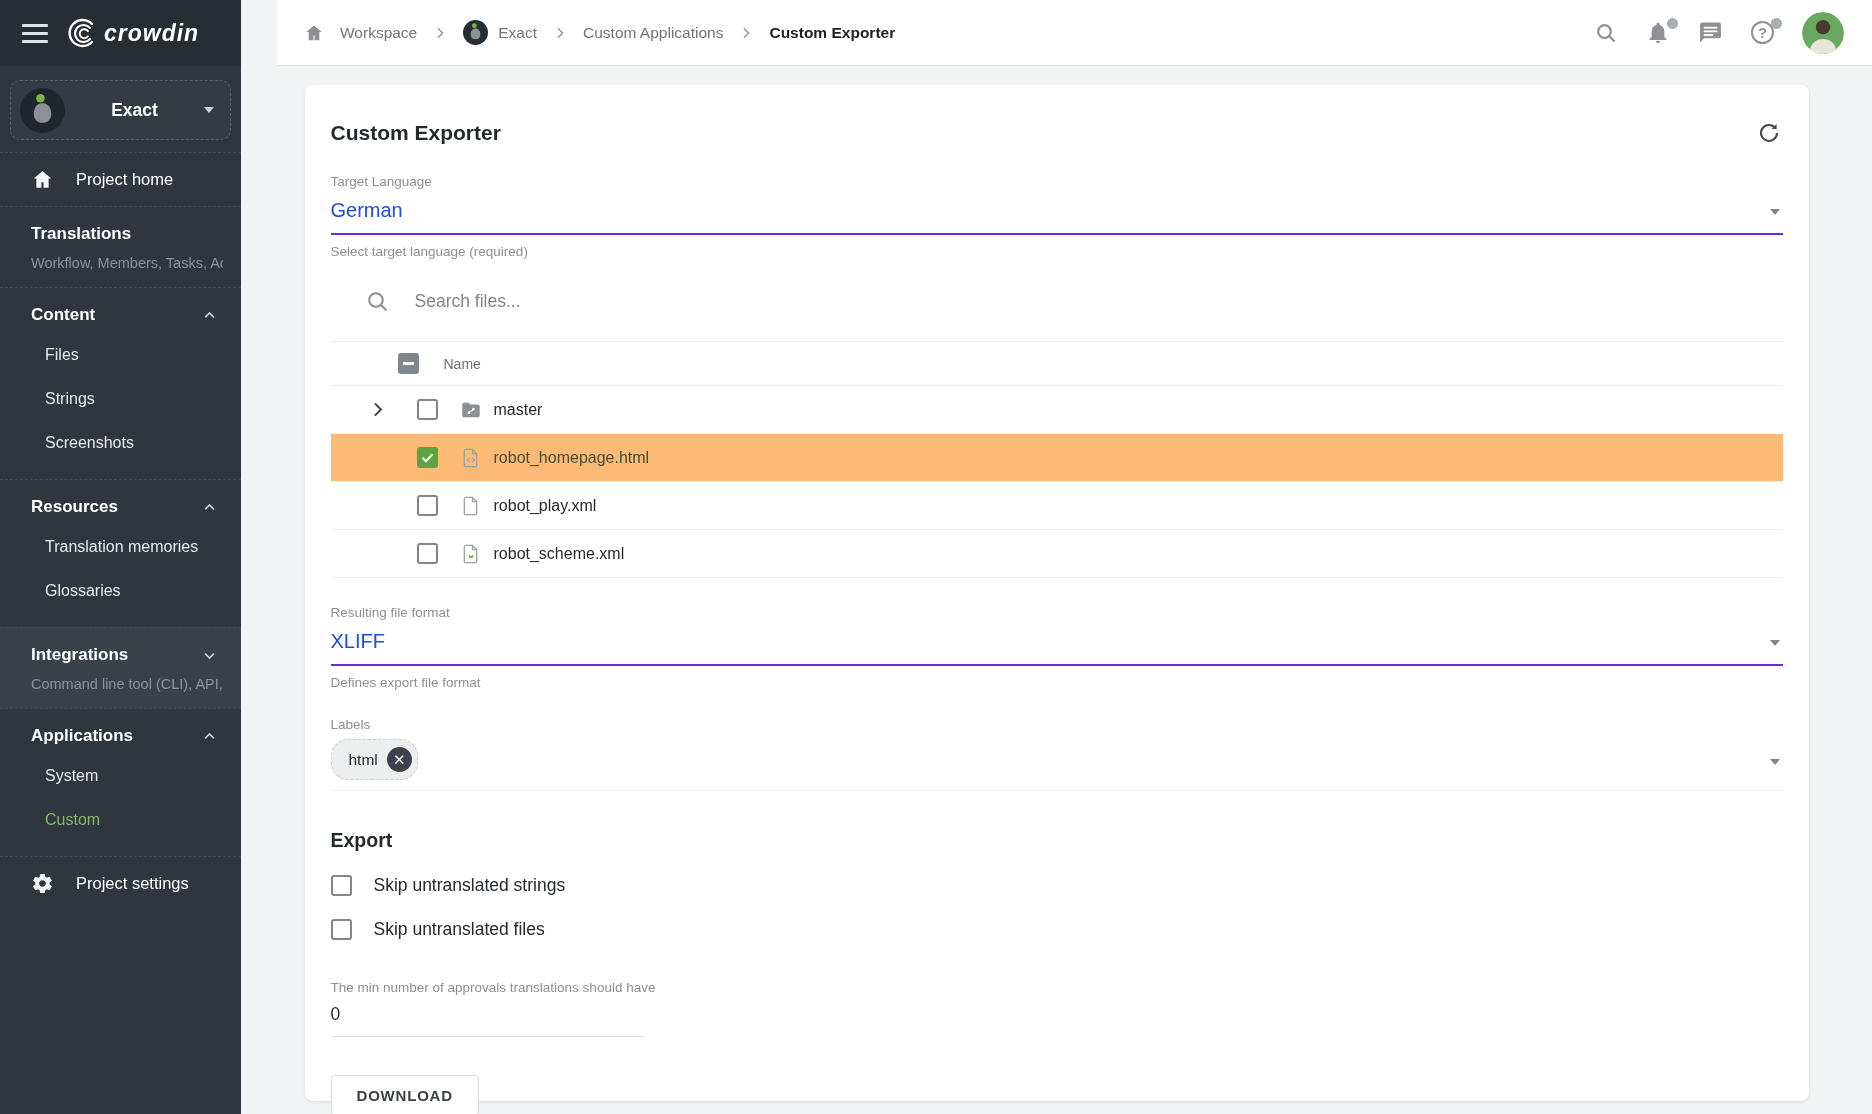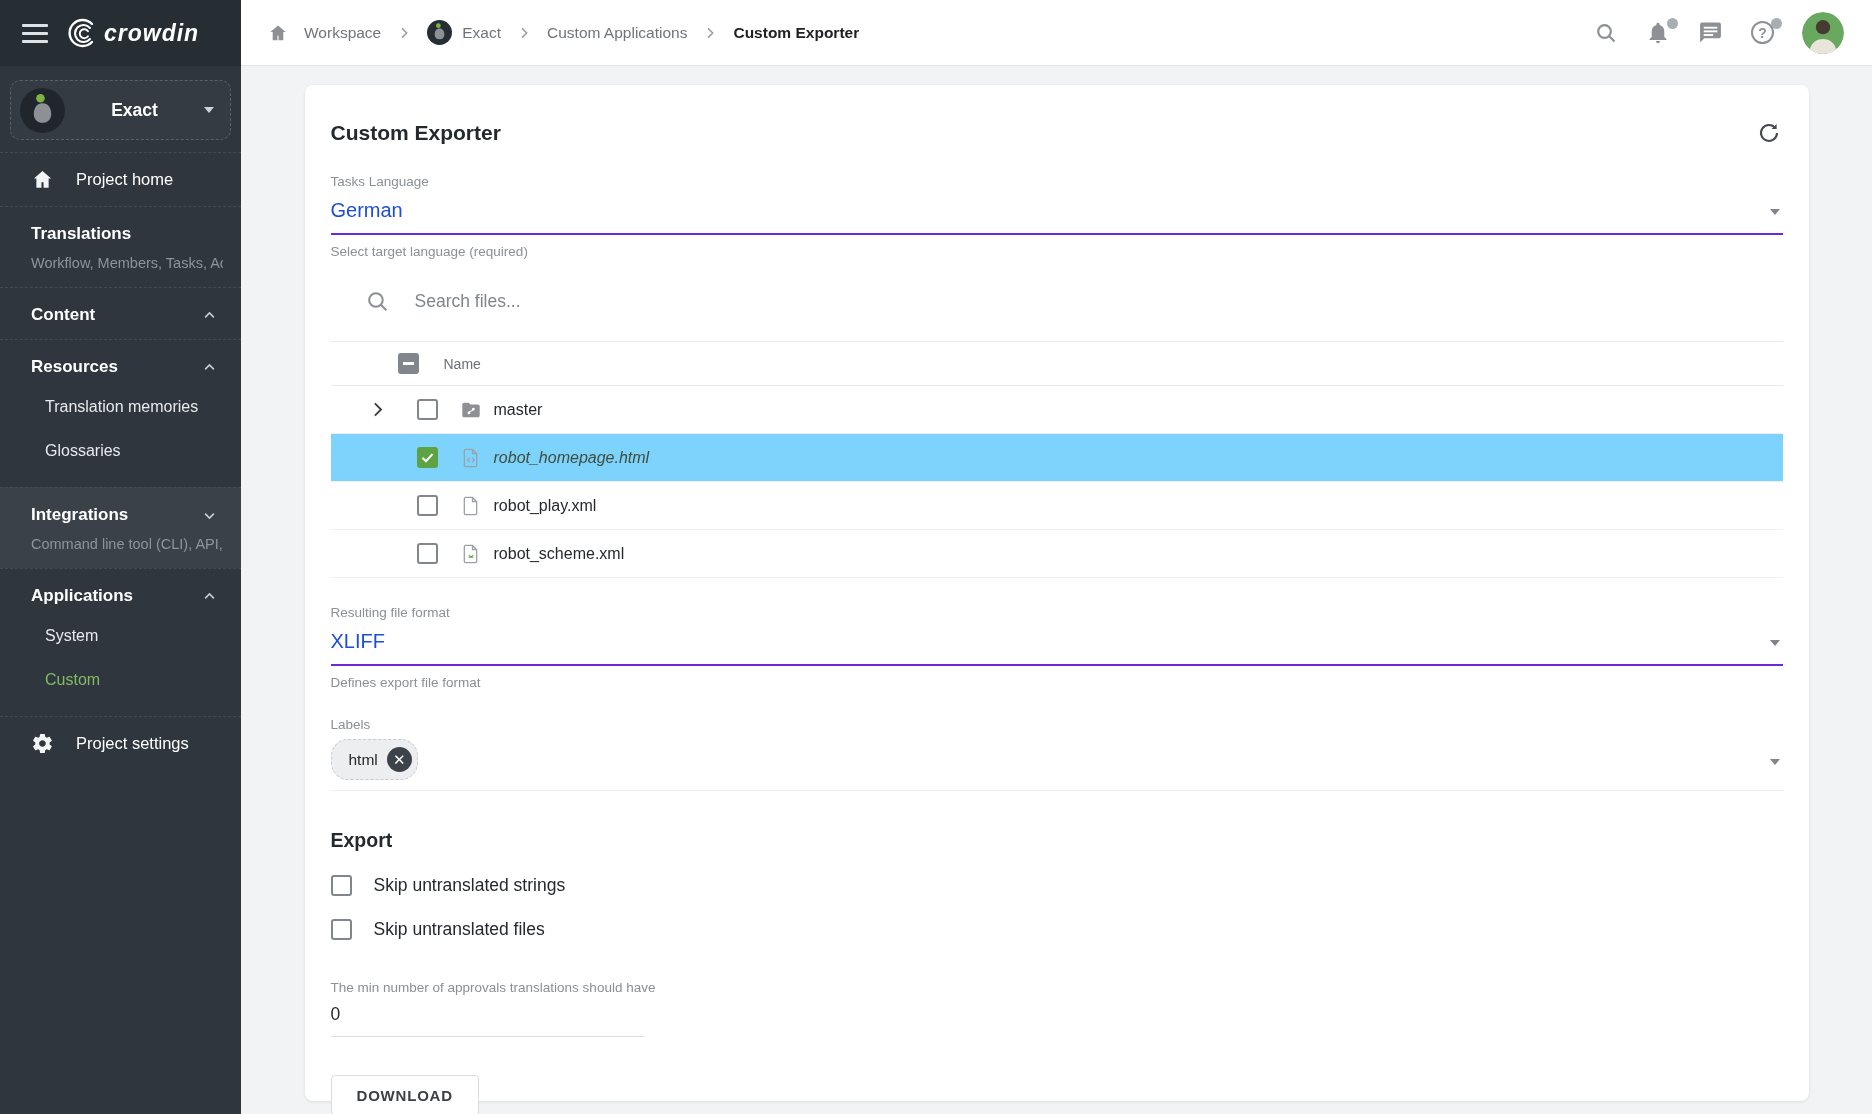--- a/index.html
+++ b/index.html
@@ -1,21 +1,21 @@
 <!DOCTYPE html>
 <html><head>
 <meta charset="utf-8">
 <style>
   * { margin:0; padding:0; box-sizing:border-box; }
   html,body { width:1872px; height:1114px; }
   body { font-family:"Liberation Sans", sans-serif; background:#f1f3f4; overflow:hidden; }
   .app { position:relative; width:1872px; height:1114px; }
 
   
-  .topbar { position:absolute; top:0; left:0; right:0; height:66px; display:flex; z-index:20; }
+  .topbar { position:absolute; top:0; left:0; right:0; height:66px; display:flex; z-index:20;gap:36px; }
   .topbar-left { width:241px; flex:none; background:#262d33; display:flex; align-items:center; padding-left:22px; gap:20px; }
   .hamburger { width:26px; display:flex; flex-direction:column; gap:5px; cursor:pointer; }
   .hamburger span { display:block; height:3px; background:#dfe3e6; border-radius:1px; }
   .logo { display:flex; align-items:center; gap:6px; }
   .logo-text { color:#fff; font-size:23px; font-weight:bold; font-style:italic; letter-spacing:1px; }
   .topbar-main { flex:1; background:#fff; border-bottom:1px solid #e2e4e7; display:flex; align-items:center; justify-content:space-between; padding:0 28px 0 26px; }
   .breadcrumb { display:flex; align-items:center; gap:15px; font-size:15.5px; color:#70757a; }
   .crumb { cursor:pointer; }
   .crumb-current { color:#202124; font-weight:bold; }
   .crumb-proj { display:flex; align-items:center; gap:10px; }
@@ -53,21 +53,21 @@
   .sel-caret { position:absolute; right:3px; top:50%; margin-top:-2px; width:0; height:0; border-left:5.5px solid transparent; border-right:5.5px solid transparent; border-top:6px solid #7f858a; }
   .f-helper { font-size:13.5px; color:#8a9095; margin-top:9px; }
 
   .search-row { margin-top:30px; display:flex; align-items:center; gap:25px; padding-left:34px; }
   .search-input { border:none; outline:none; font-size:17.5px; color:#737373; width:600px; font-family:"Liberation Sans", sans-serif; }
   .search-input::placeholder { color:#80868b; opacity:1; }
 
   .ftable { margin-top:27px; border-top:1px solid #e8eaed; }
   .ftable-head { height:44px; display:flex; align-items:center; border-bottom:1px solid #e8eaed; }
   .frow { height:48px; display:flex; align-items:center; border-bottom:1px solid #eef0f2; cursor:pointer; }
-  .frow.selected { background:#7dd3fc;font-style:italic; }
+  .frow.selected { background:#fdba74; }
   .frow.selected .fname { color:#3f4d3c; }
   .cell-exp { margin-left:36px; width:22px; display:flex; }
   .cell-cb { margin-left:28px; width:21px; display:flex; }
   .cell-icon { margin-left:22px; width:22px; display:flex; }
   .fname { margin-left:12px; font-size:16px; color:#24292e; }
   .hd-cb { margin-left:67px; }
   .hd-name { margin-left:25px; font-size:14px; color:#6b7075; }
 
   .cb { width:21px; height:21px; border:2px solid #80868b; border-radius:3px; background:#fff; display:flex; align-items:center; justify-content:center; cursor:pointer; }
   .cb.indet { background:#80868b; border-color:#80868b; }
@@ -195,20 +195,25 @@
       <div class="side-sub">Workflow, Members, Tasks, Act…</div>
     </div>
 
     <div class="side-section">
       <div class="side-title">
         <span>Content</span>
         <svg width="15" height="15" viewBox="0 0 24 24" fill="none" stroke="#c9ced3" stroke-width="2.6">
             <polyline points="5 15 12 8 19 15"></polyline>
           </svg>
       </div>
+      <div class="side-items">
+        <div class="side-item">Files</div>
+        <div class="side-item">Strings</div>
+        <div class="side-item">Screenshots</div>
+      </div>
     </div>
 
     <div class="side-section">
       <div class="side-title">
         <span>Resources</span>
         <svg width="15" height="15" viewBox="0 0 24 24" fill="none" stroke="#c9ced3" stroke-width="2.6">
             <polyline points="5 15 12 8 19 15"></polyline>
           </svg>
       </div>
       <div class="side-items">
@@ -256,21 +261,21 @@
         <span class="refresh-btn">
           <svg width="24" height="24" viewBox="0 0 24 24" fill="none">
               <path d="M18.3 7A8 8 0 1 0 20 12" stroke="#46494d" stroke-width="2.1"></path>
               <path d="M19.6 3v5h-5z" fill="#46494d"></path>
             </svg>
         </span>
       </div>
 
       
       <div class="fgroup">
-        <div class="f-label">Tasks Language</div>
+        <div class="f-label">Target Language</div>
         <div class="f-value">
           <span>German</span>
           <span class="sel-caret"></span>
         </div>
         <div class="f-helper">Select target language (required)</div>
       </div>
 
       
       <div class="search-row">
         <svg width="25" height="25" viewBox="0 0 24 24" fill="none" stroke="#8d9196" stroke-width="2">

